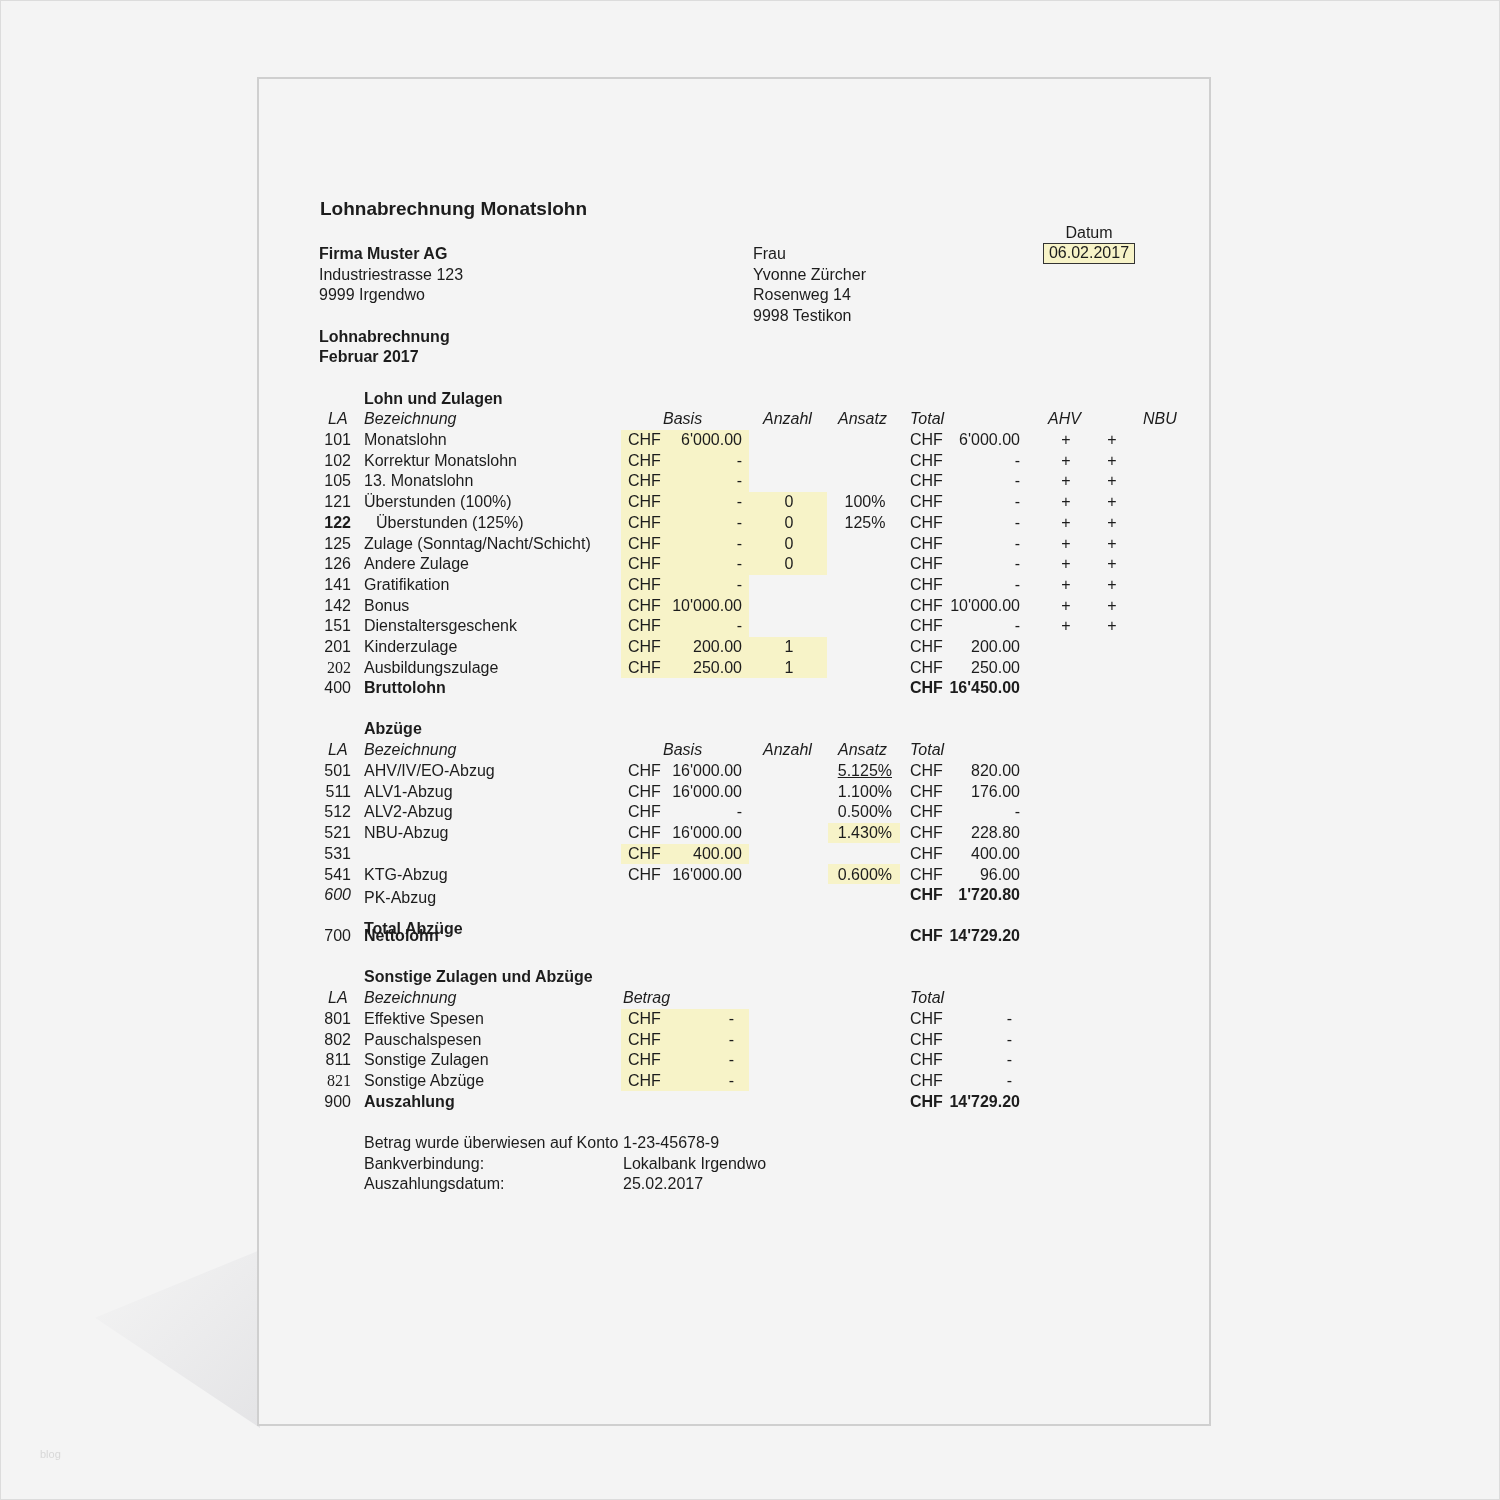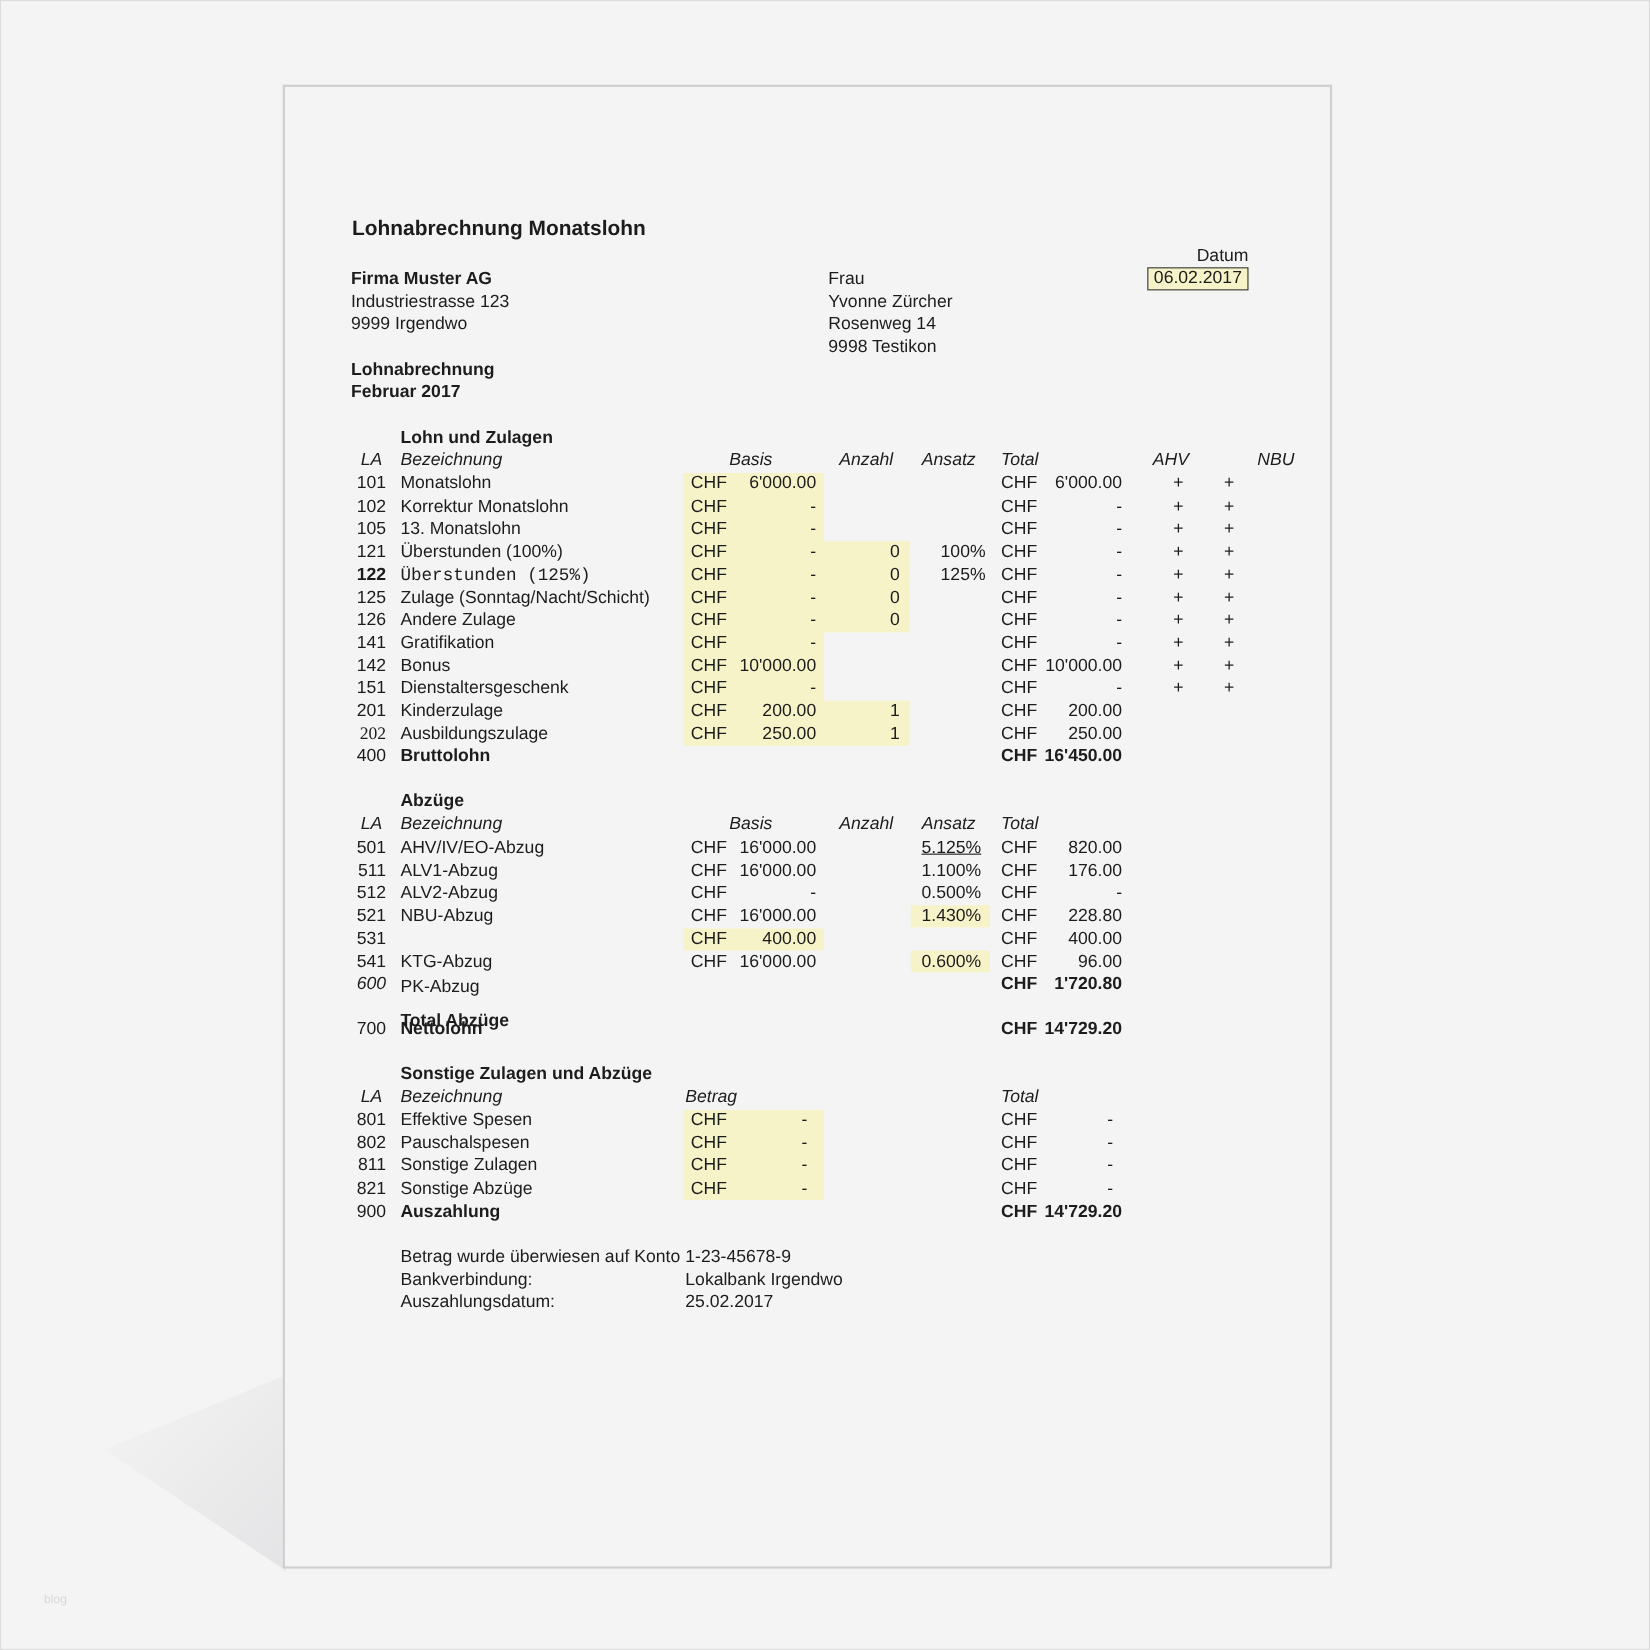--- a/index.html
+++ b/index.html
@@ -22,21 +22,21 @@
       position:absolute; left:257px; top:77px; width:954px; height:1349px;
       background:#f4f4f4; border:2px solid #cfcfcf; box-sizing:border-box;
     }
     .watermark {
       position:absolute; left:40px; top:1448px; font-size:11px; color:#d8d8d8;
     }
     .t { position:absolute; font-size:16px; line-height:20px; white-space:nowrap; }
     .b { font-weight:bold; }
     .i { font-style:italic; }
     .r { text-align:right; }
-    .c { text-align:right; }
+    .c { text-align:center; }
     .title { font-size:19px; font-weight:bold; }
     .hl { position:absolute; background:#f7f3c8; }
     .date-box {
       position:absolute; left:1043px; top:243px; width:92px; height:21px;
       background:#f7f3c8; border:1.5px solid #333; box-sizing:border-box;
       font-size:16px; line-height:18px; text-align:center;
     }
   </style>
 </head>
 <body>
@@ -127,21 +127,21 @@
       <div class="t r" style="left: 660px; top: 492px; width: 82px;">-</div>
       <div class="t c" style="left: 760px; top: 492px; width: 58px;">0</div>
       <div class="t c" style="left: 834px; top: 492px; width: 62px;">100%</div>
       <div class="t " style="left: 910px; top: 492px;">CHF</div>
       <div class="t r" style="left: 930px; top: 492px; width: 90px;">-</div>
       <div class="t c" style="left: 1056px; top: 492px; width: 20px;">+</div>
       <div class="t c" style="left: 1102px; top: 492px; width: 20px;">+</div>
     </div>
     <div>
       <div class="t r" style="left: 310px; top: 513px; width: 41px; font-weight: bold;">122</div>
-      <div class="t " style="left: 364px; top: 513px; font-family: Liberation Mono, monospace;">Überstunden (125%)</div>
+      <div class="t " style="left: 376px; top: 513px;">Überstunden (125%)</div>
       <div class="t " style="left: 628px; top: 513px;">CHF</div>
       <div class="t r" style="left: 660px; top: 513px; width: 82px;">-</div>
       <div class="t c" style="left: 760px; top: 513px; width: 58px;">0</div>
       <div class="t c" style="left: 834px; top: 513px; width: 62px;">125%</div>
       <div class="t " style="left: 910px; top: 513px;">CHF</div>
       <div class="t r" style="left: 930px; top: 513px; width: 90px;">-</div>
       <div class="t c" style="left: 1056px; top: 513px; width: 20px;">+</div>
       <div class="t c" style="left: 1102px; top: 513px; width: 20px;">+</div>
     </div>
     <div>
@@ -345,21 +345,21 @@
     </div>
     <div>
       <div class="t r" style="left: 310px; top: 1050px; width: 41px;">811</div>
       <div class="t " style="left: 364px; top: 1050px;">Sonstige Zulagen</div>
       <div class="t " style="left: 628px; top: 1050px;">CHF</div>
       <div class="t r" style="left: 660px; top: 1050px; width: 74px;">-</div>
       <div class="t " style="left: 910px; top: 1050px;">CHF</div>
       <div class="t r" style="left: 930px; top: 1050px; width: 82px;">-</div>
     </div>
     <div>
-      <div class="t r" style="left: 310px; top: 1071px; width: 41px;">821</div>
+      <div class="t r" style="left: 310px; top: 1071px; width: 41px; font-family: Liberation Serif, serif;">821</div>
       <div class="t " style="left: 364px; top: 1071px;">Sonstige Abzüge</div>
       <div class="t " style="left: 628px; top: 1071px;">CHF</div>
       <div class="t r" style="left: 660px; top: 1071px; width: 74px;">-</div>
       <div class="t " style="left: 910px; top: 1071px;">CHF</div>
       <div class="t r" style="left: 930px; top: 1071px; width: 82px;">-</div>
     </div>
   </div>
 
 <div>
   <div class="t r" style="left:310px;top:1092px;width:41px;">900</div>

